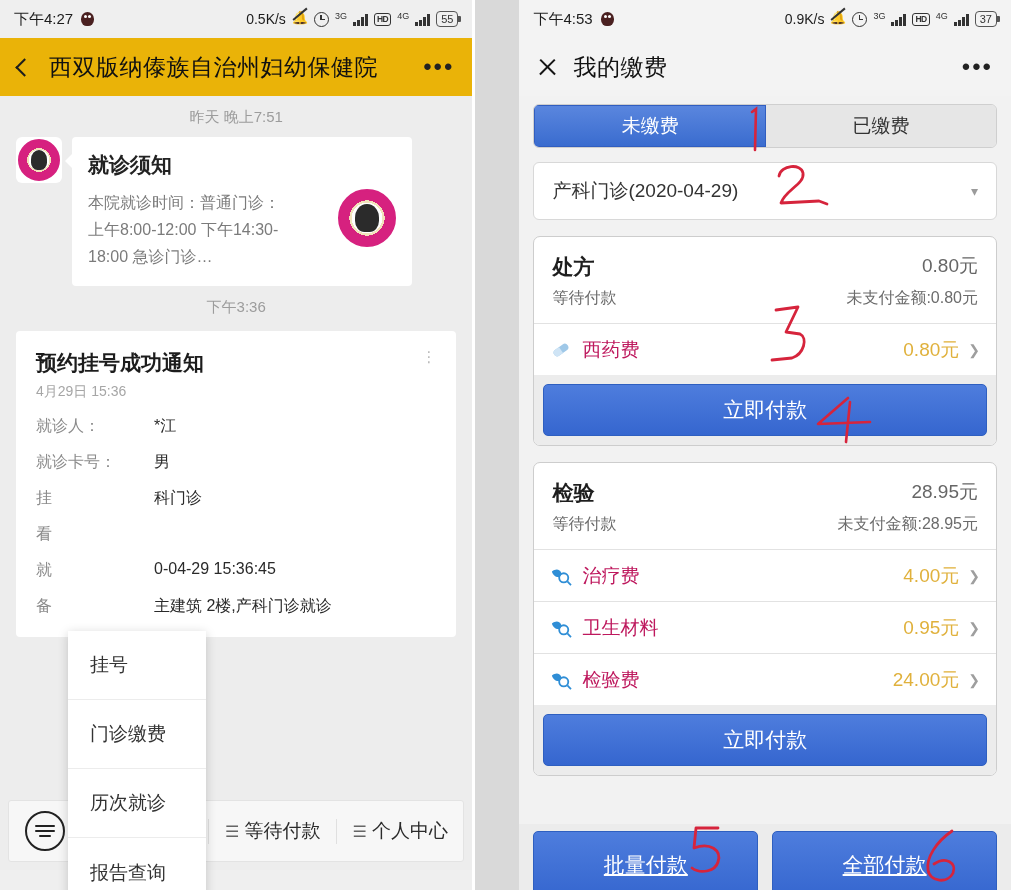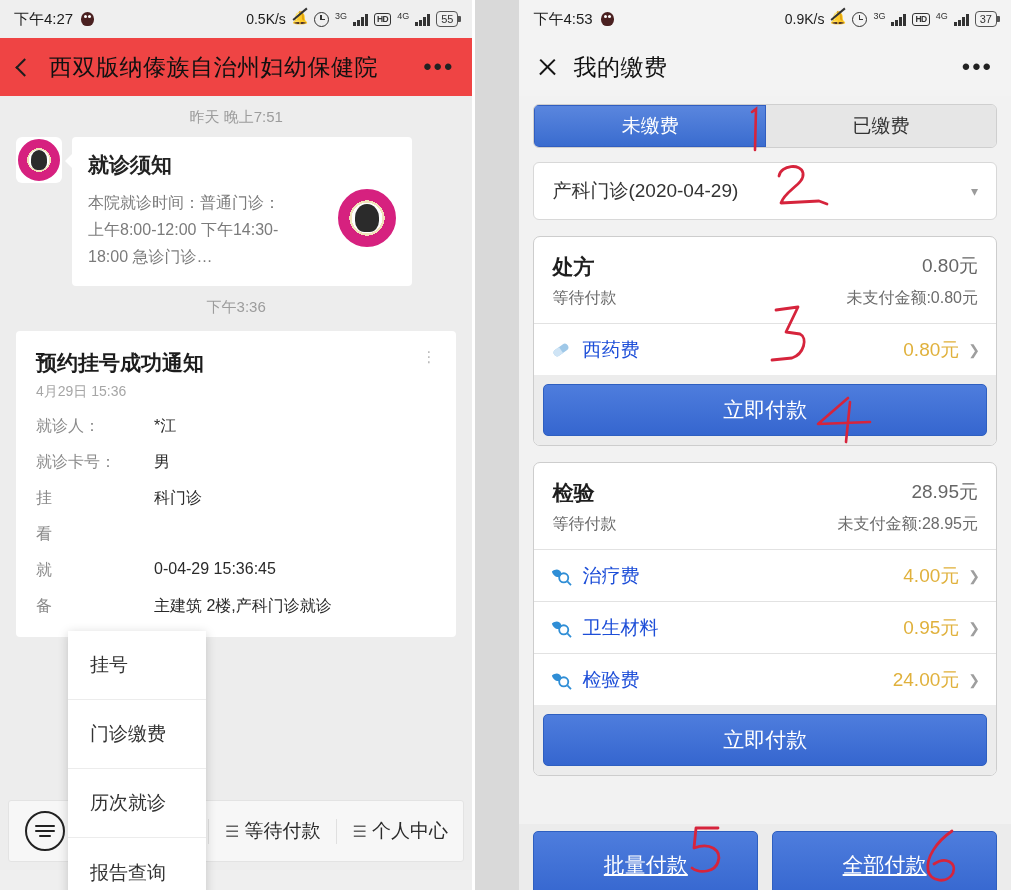--- a/index.html
+++ b/index.html
@@ -66,21 +66,21 @@
   .alarm::before {
     content: ""; position: absolute; left: 5.5px; top: 2.5px; width: 1.4px; height: 5px; background: #333;
   }
   .alarm::after {
     content: ""; position: absolute; left: 6px; top: 6.5px; width: 4px; height: 1.4px; background: #333;
   }
 
   
   .nav-left {
     height: 58px; display: flex; align-items: center; padding: 0 18px;
-    background: #ef4444;
+    background: #eab308;
   }
   .back-chevron {
     width: 13px; height: 13px; border-left: 2.4px solid #1d1d1d; border-bottom: 2.4px solid #1d1d1d;
     transform: rotate(45deg); margin-right: 18px; cursor: pointer;
   }
   .nav-title { font-size: 23px; color: #111; font-weight: 500; letter-spacing: 0.5px; }
   .dots-more { margin-left: auto; font-size: 24px; color: #222; letter-spacing: 2px; line-height: 10px; cursor: pointer; }
 
   .chat-body { position: relative; height: 774px; background: #ededed; padding: 0 16px; }
   .ts-center { text-align: center; color: #9c9c9c; font-size: 15px; padding: 12px 0 10px; }
@@ -205,21 +205,21 @@
   .fh-left .fh-title { font-size: 21px; font-weight: 700; color: #1e1e1e; }
   .fh-left .fh-sub { font-size: 16px; color: #6b6b6b; margin-top: 7px; }
   .fh-right { margin-left: auto; text-align: right; }
   .fh-right .fh-amt { font-size: 19px; color: #666; }
   .fh-right .fh-unpaid { font-size: 16px; color: #6b6b6b; margin-top: 9px; }
   .fee-row {
     height: 52px; display: flex; align-items: center; padding: 0 16px;
     border-top: 1px solid #e2e2e2; cursor: pointer;
   }
   .fee-icon { width: 22px; height: 20px; flex: none; margin-right: 10px; }
-  .fee-name { font-size: 19px; color: #1d4ed8; }
+  .fee-name { font-size: 19px; color: #be185d; }
   .fee-amt { margin-left: auto; font-size: 19px; color: #e0b13c; }
   .row-arrow { margin-left: 9px; color: #9e9e9e; font-size: 14px; }
 
   .pay-wrap { background: #ececec; padding: 9px; }
   .pay-btn {
     height: 52px; border-radius: 5px; border: 1px solid #2e5fc0;
     background: linear-gradient(#4e7ddd, #3566cf);
     color: #fff; font-size: 21px; display: flex; align-items: center; justify-content: center;
     cursor: pointer;
   }

